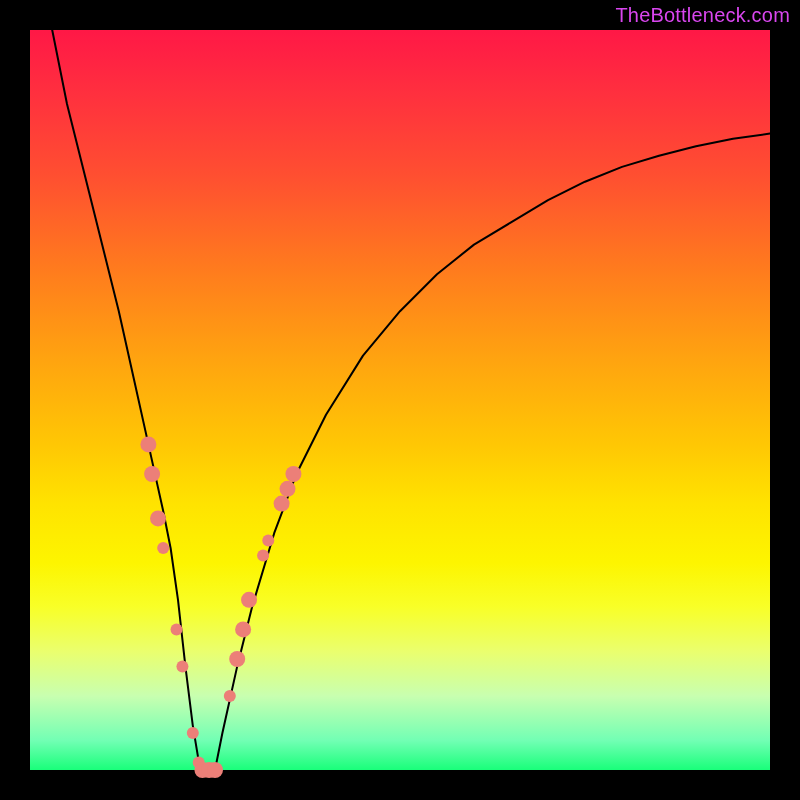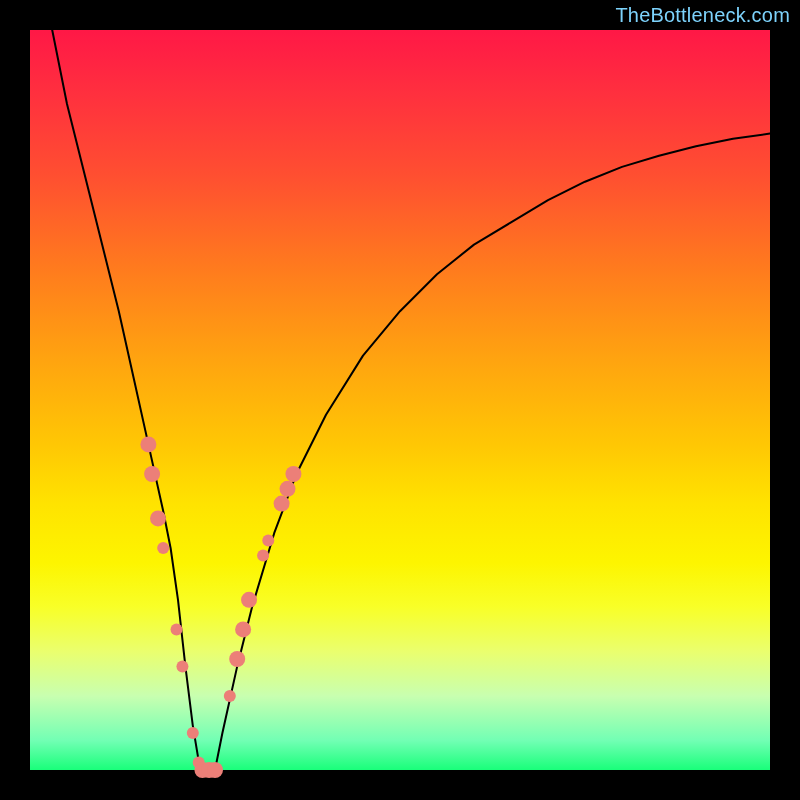--- a/index.html
+++ b/index.html
@@ -38,21 +38,21 @@
       #eaff6e 84%,
       #c8ffb0 90%,
       #72ffb4 96%,
       #19ff7a 100%
     );
   }
   .watermark {
     position: absolute;
     top: 4px;
     right: 10px;
-    color: #7dd3fc;
+    color: #d946ef;
     font-size: 20px;
     font-weight: 500;
     letter-spacing: 0.2px;
     user-select: none;
   }
   svg.overlay {
     position: absolute;
     left: 30px;
     top: 30px;
     width: 740px;

